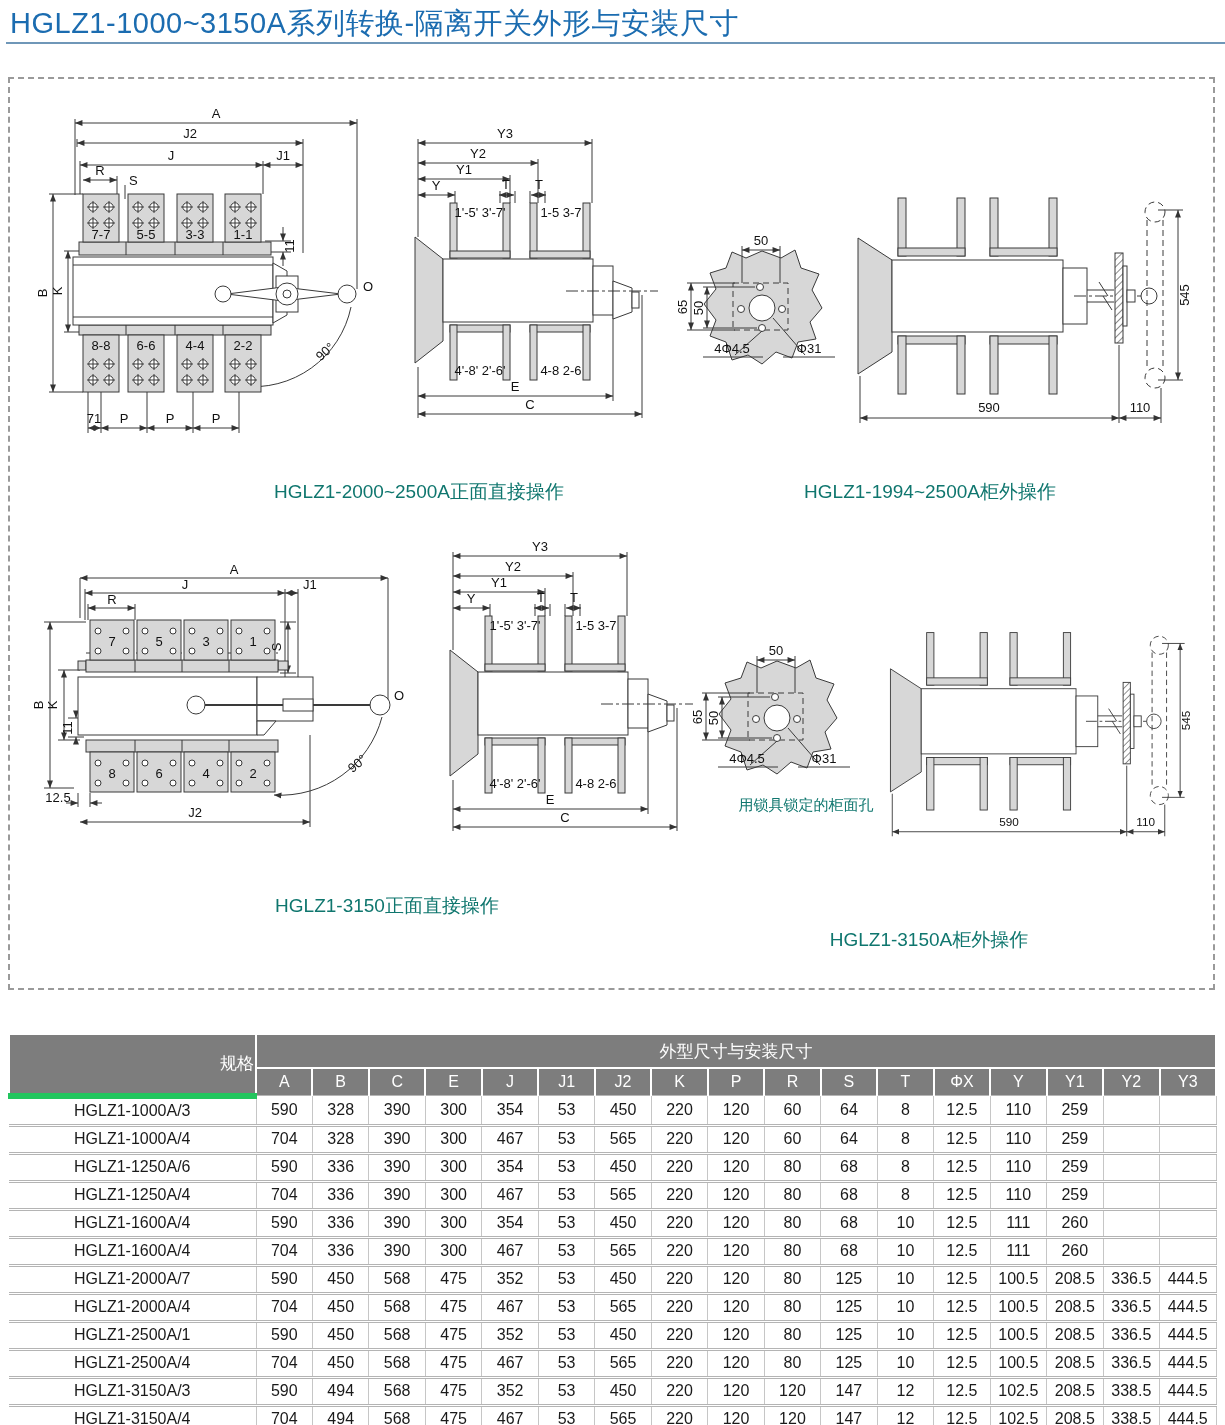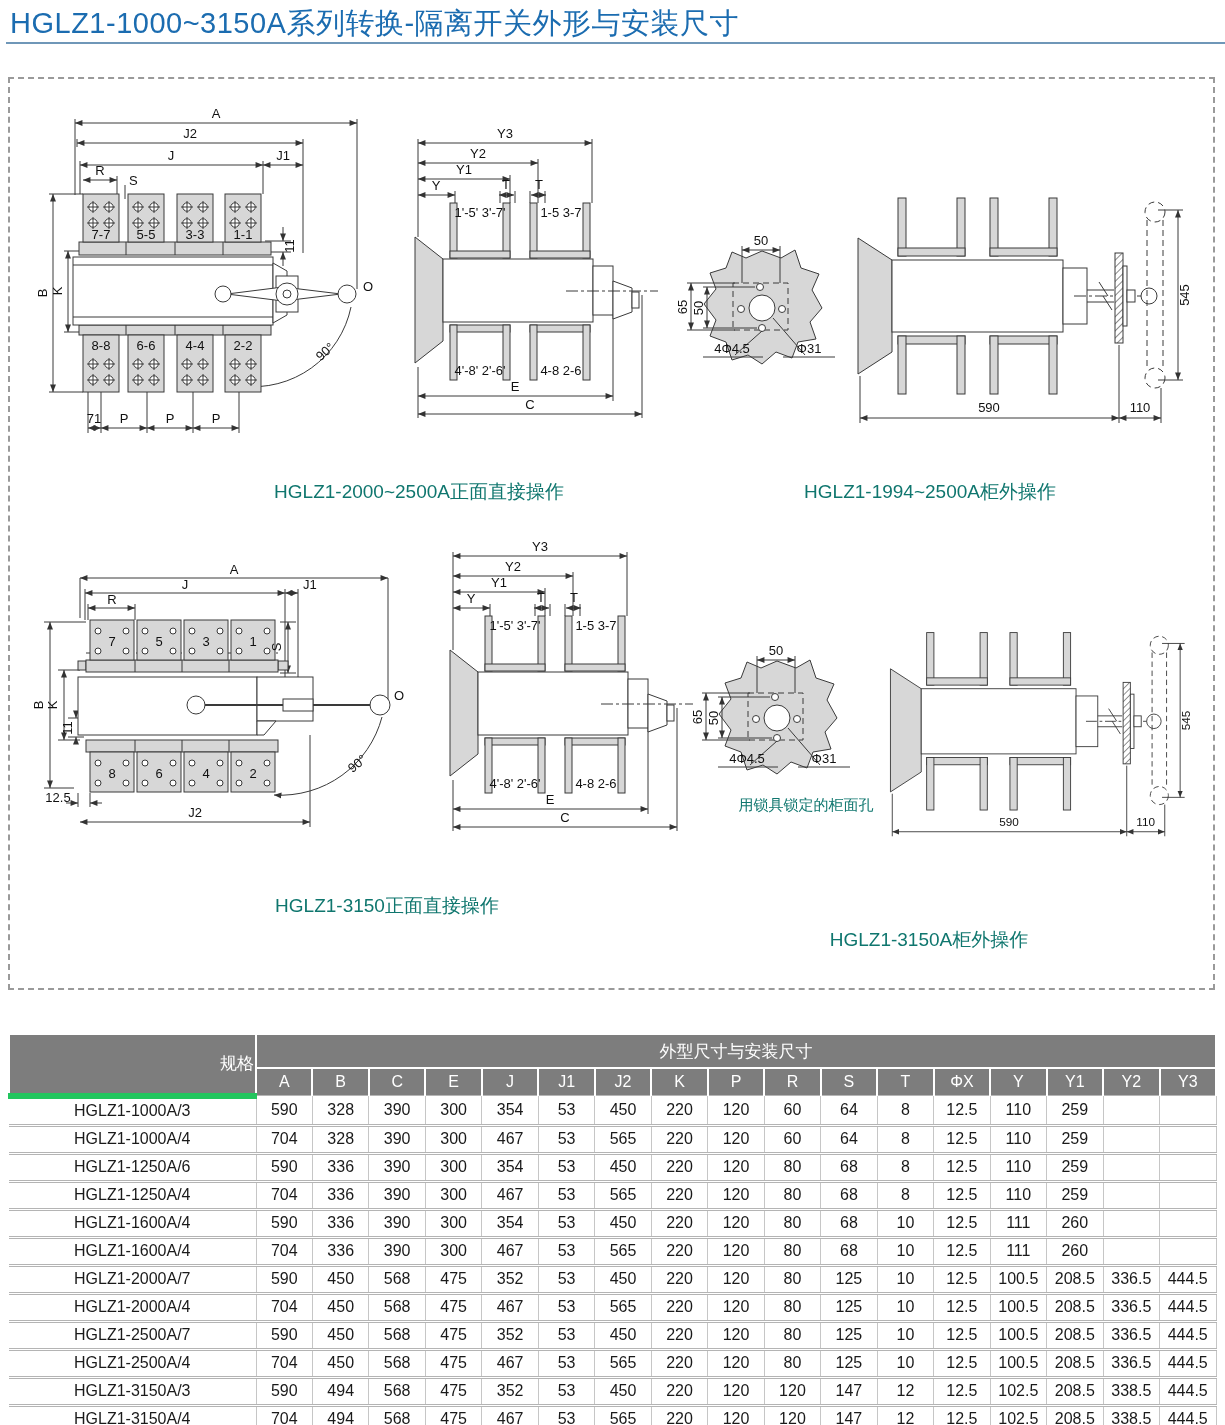--- a/index.html
+++ b/index.html
@@ -748,21 +748,21 @@
           <td>80</td>
           <td>125</td>
           <td>10</td>
           <td>12.5</td>
           <td>100.5</td>
           <td>208.5</td>
           <td>336.5</td>
           <td>444.5</td>
         </tr>
         <tr>
-          <td>HGLZ1-2500A/7</td>
+          <td>HGLZ1-2500A/1</td>
           <td>590</td>
           <td>450</td>
           <td>568</td>
           <td>475</td>
           <td>352</td>
           <td>53</td>
           <td>450</td>
           <td>220</td>
           <td>120</td>
           <td>80</td>

